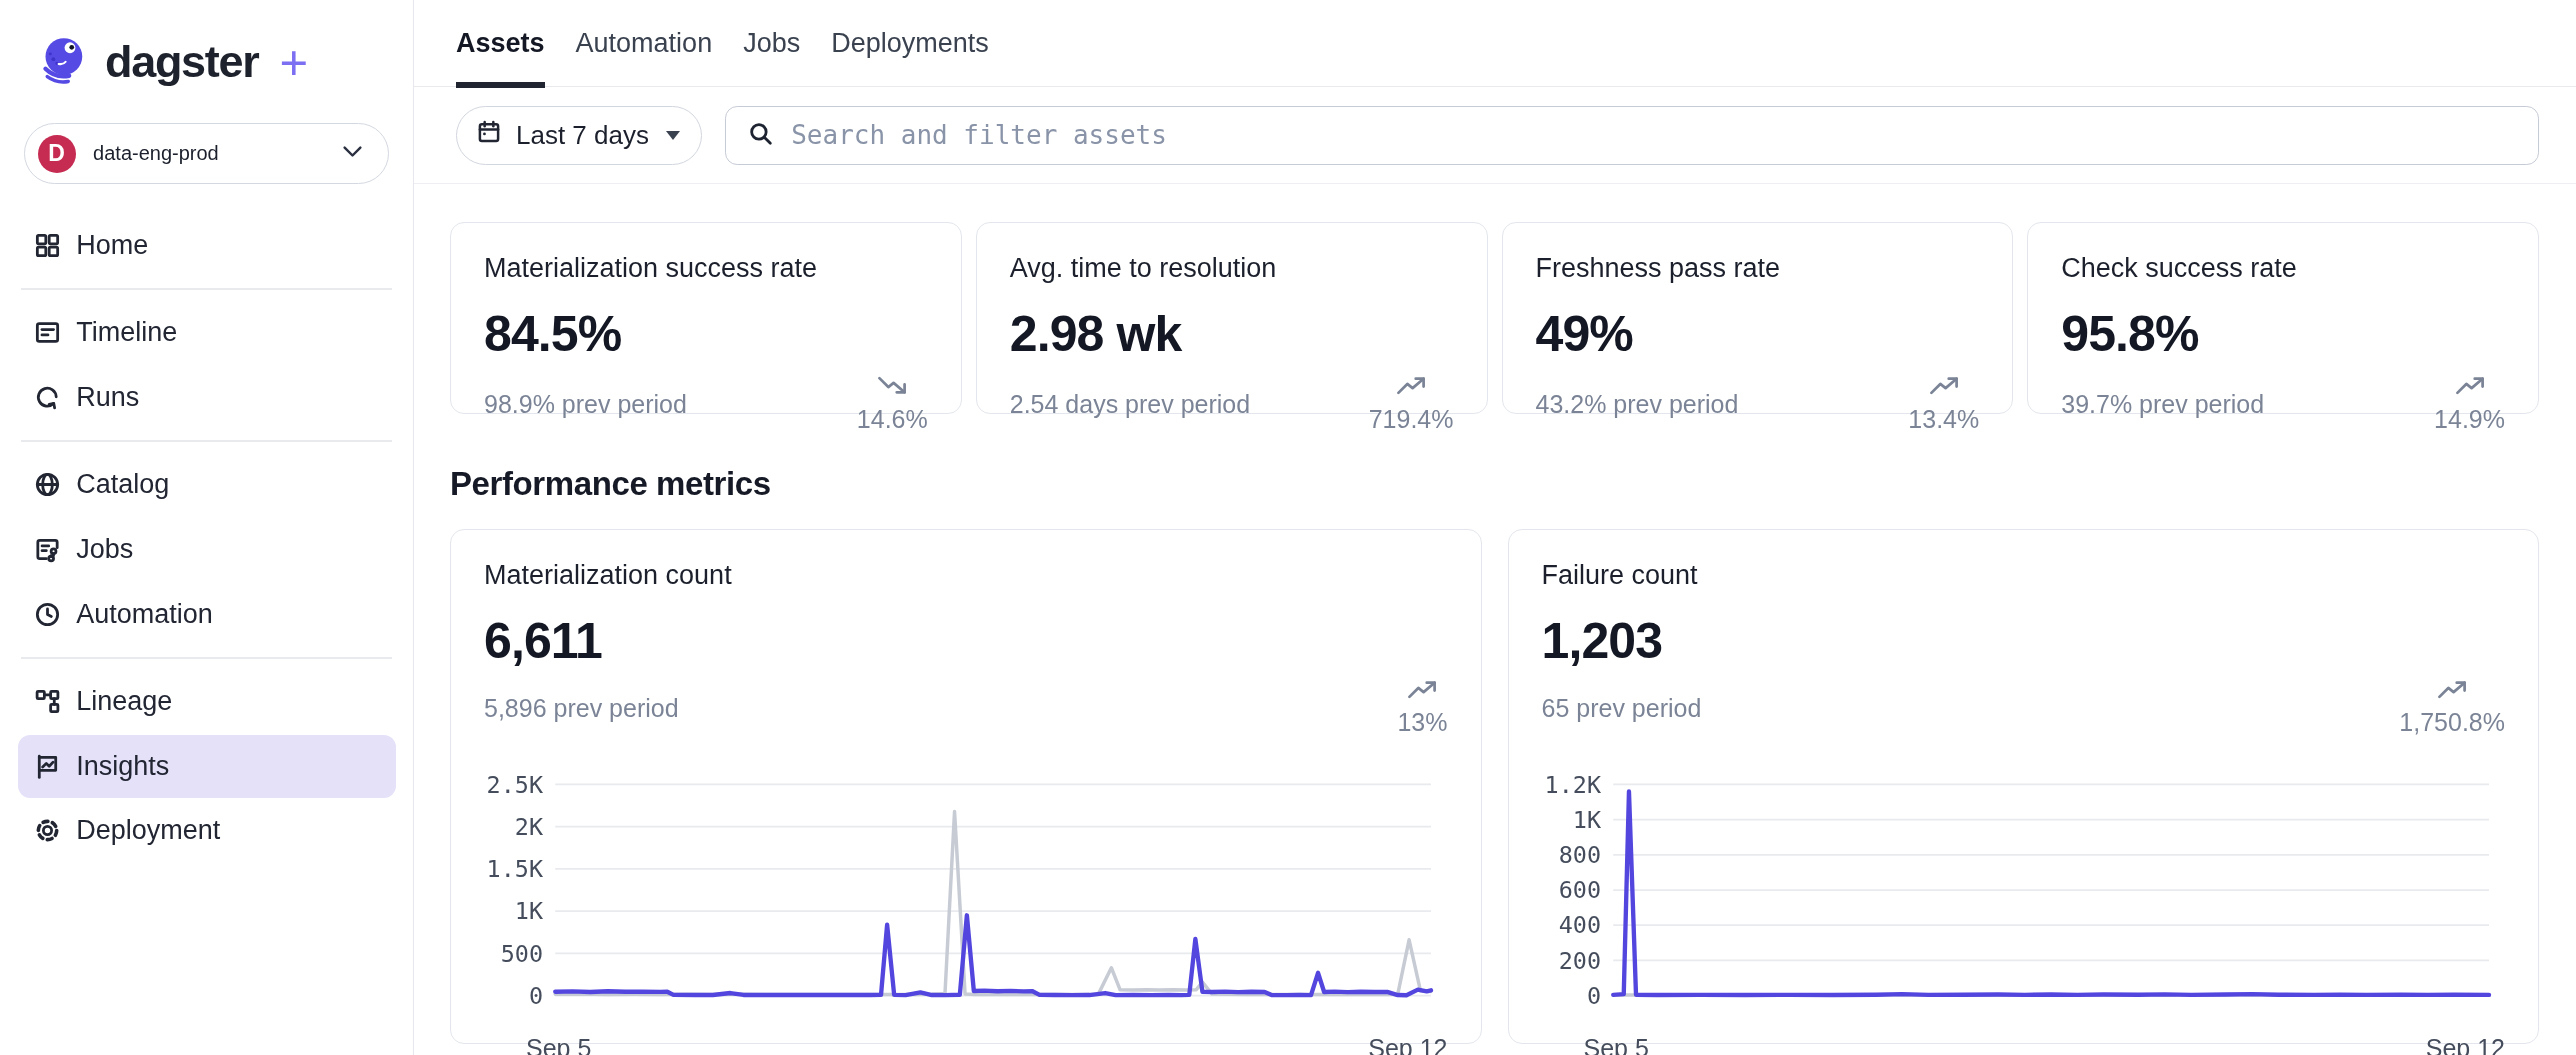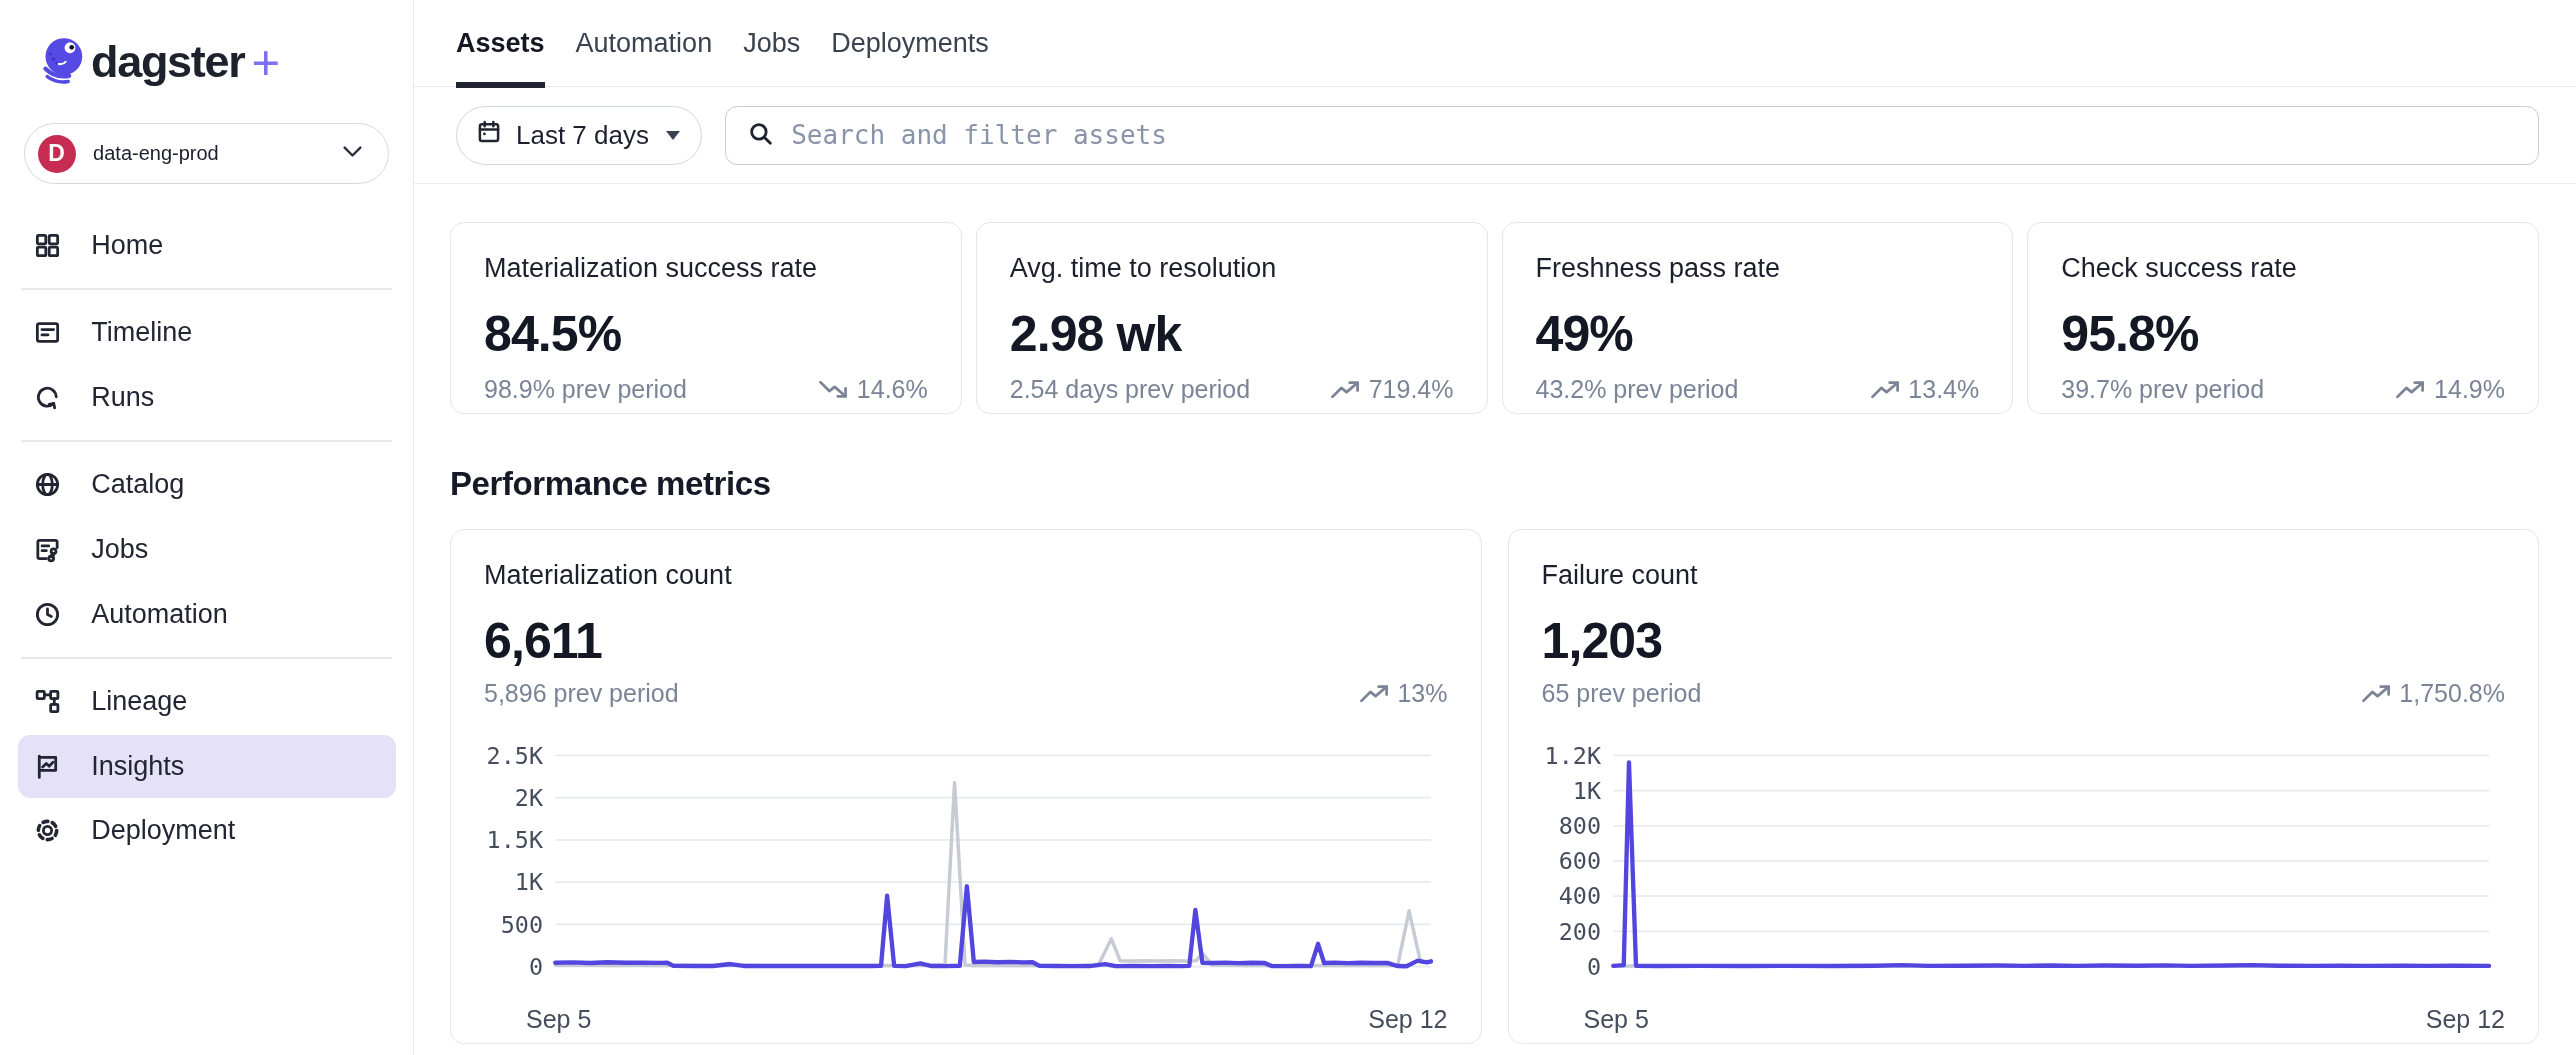--- a/index.html
+++ b/index.html
@@ -6,35 +6,35 @@
   html,body { background:#ffffff; }
   body {
     width: 2576px; height: 1056px;
     font-family: "Liberation Sans", sans-serif;
     color: #1B202C; overflow: hidden;
   }
   .app { display: flex; width: 100%; height: 100%; }
 
   
   .sidebar { width: 414px; flex-shrink: 0; border-right: 1.7px solid #E6E8ED; padding-top: 31px; background:#fff; }
-  .logo-row { display: flex; align-items: center; padding-left: 35px; height: 61px; }
+  .logo-row { display: flex; align-items: center; gap: 14px; padding-left: 35px; height: 61px; }
   .wordmark { font-size: 45px; font-weight: 600; letter-spacing: -1.3px; color: #1E222D; }
   .wordmark-plus { font-size: 49px; font-weight: 500; color: #7C6FF2; margin-left: 7px; }
 
   .deploy-select {
     margin: 31px 24.4px 0 24.4px; height: 61px; border: 1.7px solid #D4D8E0; border-radius: 31px;
     display: flex; align-items: center; gap: 17.5px; padding: 0 24.4px 0 12.2px; cursor: pointer; background:#fff;
   }
   .avatar { width: 38px; height: 38px; border-radius: 50%; background: #C62B52; color: #fff;
     display: flex; align-items: center; justify-content: center; font-size: 23px; font-weight: 700; }
   .deploy-label { flex: 1; font-size: 20px; color: #1B202C; }
 
   .nav { margin-top: 30px; }
   .nav-item { height: 63px; margin: 1.7px 17.5px; padding: 0 15.7px; border-radius: 12.2px;
-    display: flex; align-items: center; gap: 29px; font-size: 27px; color: #222633; cursor: pointer; }
+    display: flex; align-items: center; gap: 14px; font-size: 27px; color: #222633; cursor: pointer; }
   .nav-item.active { background: #E4E1F9; }
   .nav-item svg { width: 29px; height: 29px; flex-shrink: 0; }
   .nav-divider { height: 1.7px; background: #E8EAEE; margin: 11.3px 21px; }
 
   
   .main { flex: 1; display: flex; flex-direction: column; min-width: 0; }
   .tabbar { height: 87px; border-bottom: 1.7px solid #E8EAEE; display: flex; padding-left: 42px; gap: 31px; }
   .tab { display: flex; align-items: center; font-size: 27px; color: #3A4250; position: relative; cursor: pointer; }
   .tab.active { font-weight: 700; color: #141824; }
   .tab.active::after { content:""; position: absolute; left: 0; right: 0; bottom: -1.7px; height: 6.1px; background: #1F2430; }
@@ -52,21 +52,21 @@
   .searchbox input::placeholder { color: #8A94A8; }
 
   .content { padding: 38px 37px 0 36px; }
   .metric-grid { display: grid; grid-template-columns: repeat(4, 1fr); gap: 14px; }
   .card { background: #fff; border: 1.7px solid #E3E6EC; border-radius: 14px; padding: 30px 33px; }
   .metric-card { height: 192px; }
   .card-title { font-size: 27px; color: #1B202C; }
   .card-value { font-size: 50px; font-weight: 700; letter-spacing: -0.9px; color: #141824; margin-top: 21px; }
   .card-subrow { display: flex; justify-content: space-between; align-items: center; margin-top: 12.2px;
     font-size: 25px; color: #7B8496; }
-  .trend { display: inline-flex; align-items: center; gap: 8.7px; color: #7B8496; }
+  .trend { display: inline-flex; align-items: center; gap: 8.7px; color: #7B8496; flex-direction: column; }
   .trend svg { width: 30px; height: 21px; }
   .trend .arrow-up, .trend .arrow-down { display: none; }
   .trend.up .arrow-up { display: block; }
   .trend.down .arrow-down { display: block; }
 
   .section-heading { margin: 51px 0 26px; font-size: 33px; font-weight: 600; letter-spacing: -0.4px; color: #161A26; }
 
   .chart-grid { display: grid; grid-template-columns: 1fr 1fr; gap: 26px; }
   .chart-card { height: 515px; padding: 30px 33px 26px; }
   .chart-card .card-subrow { margin-top: 8.7px; }

